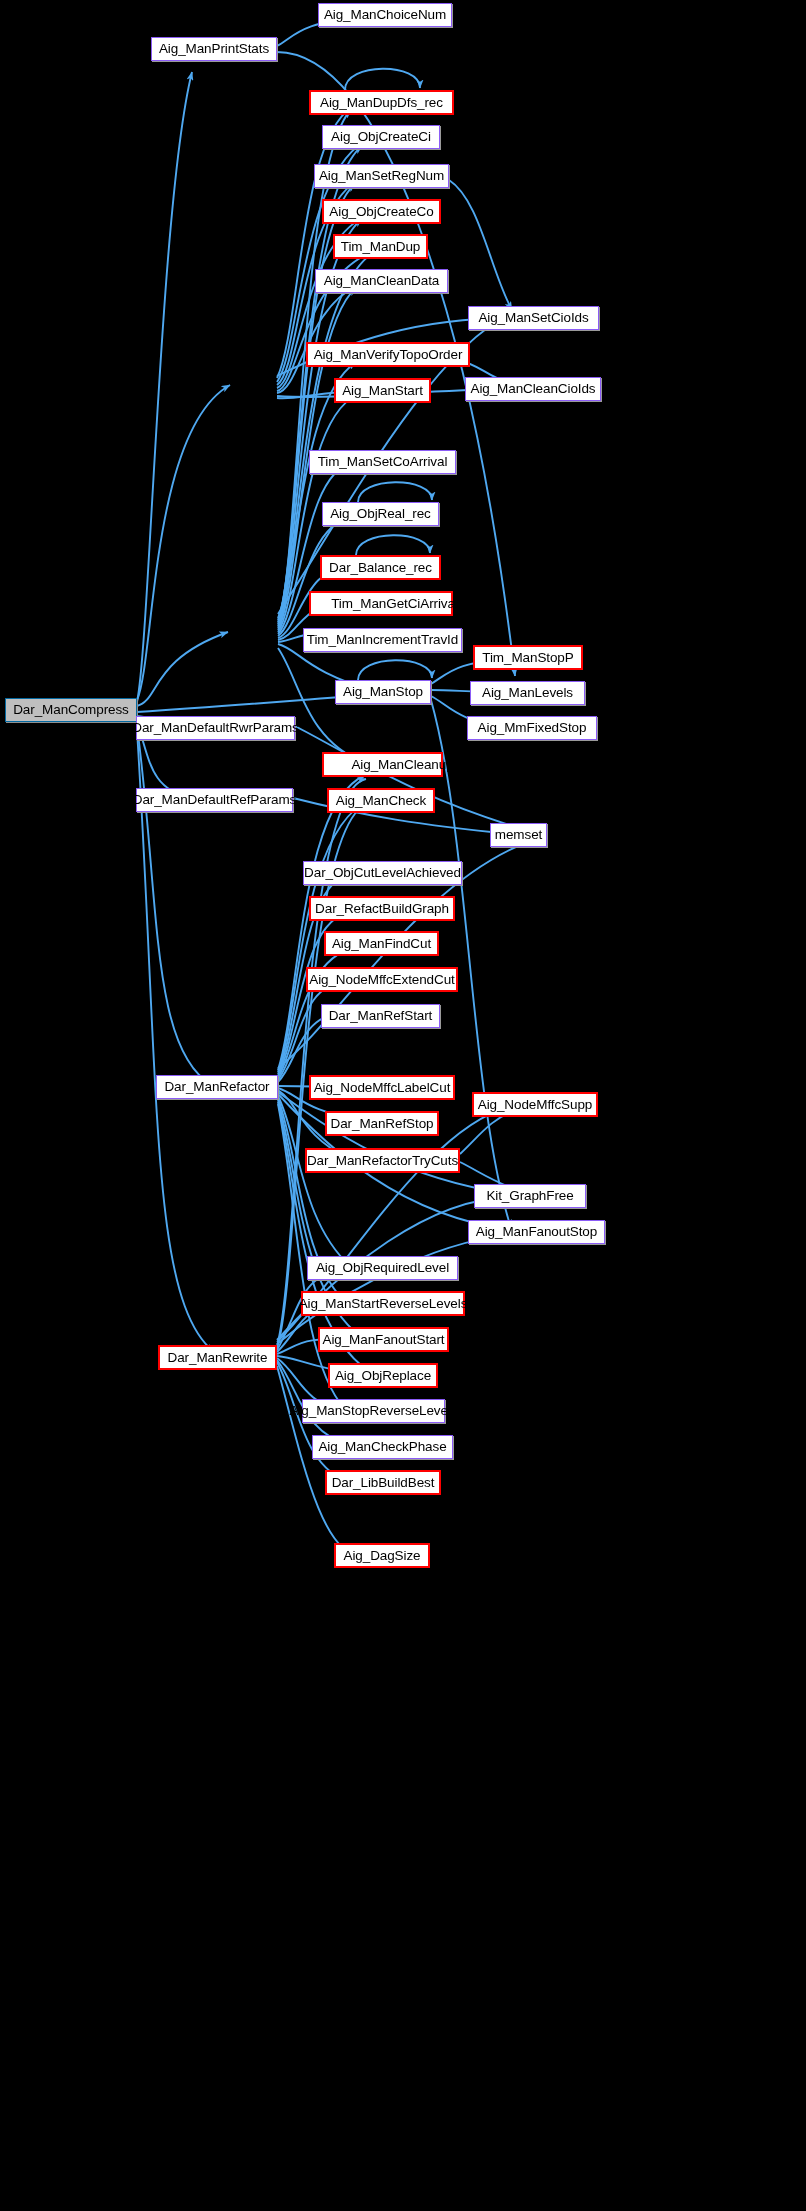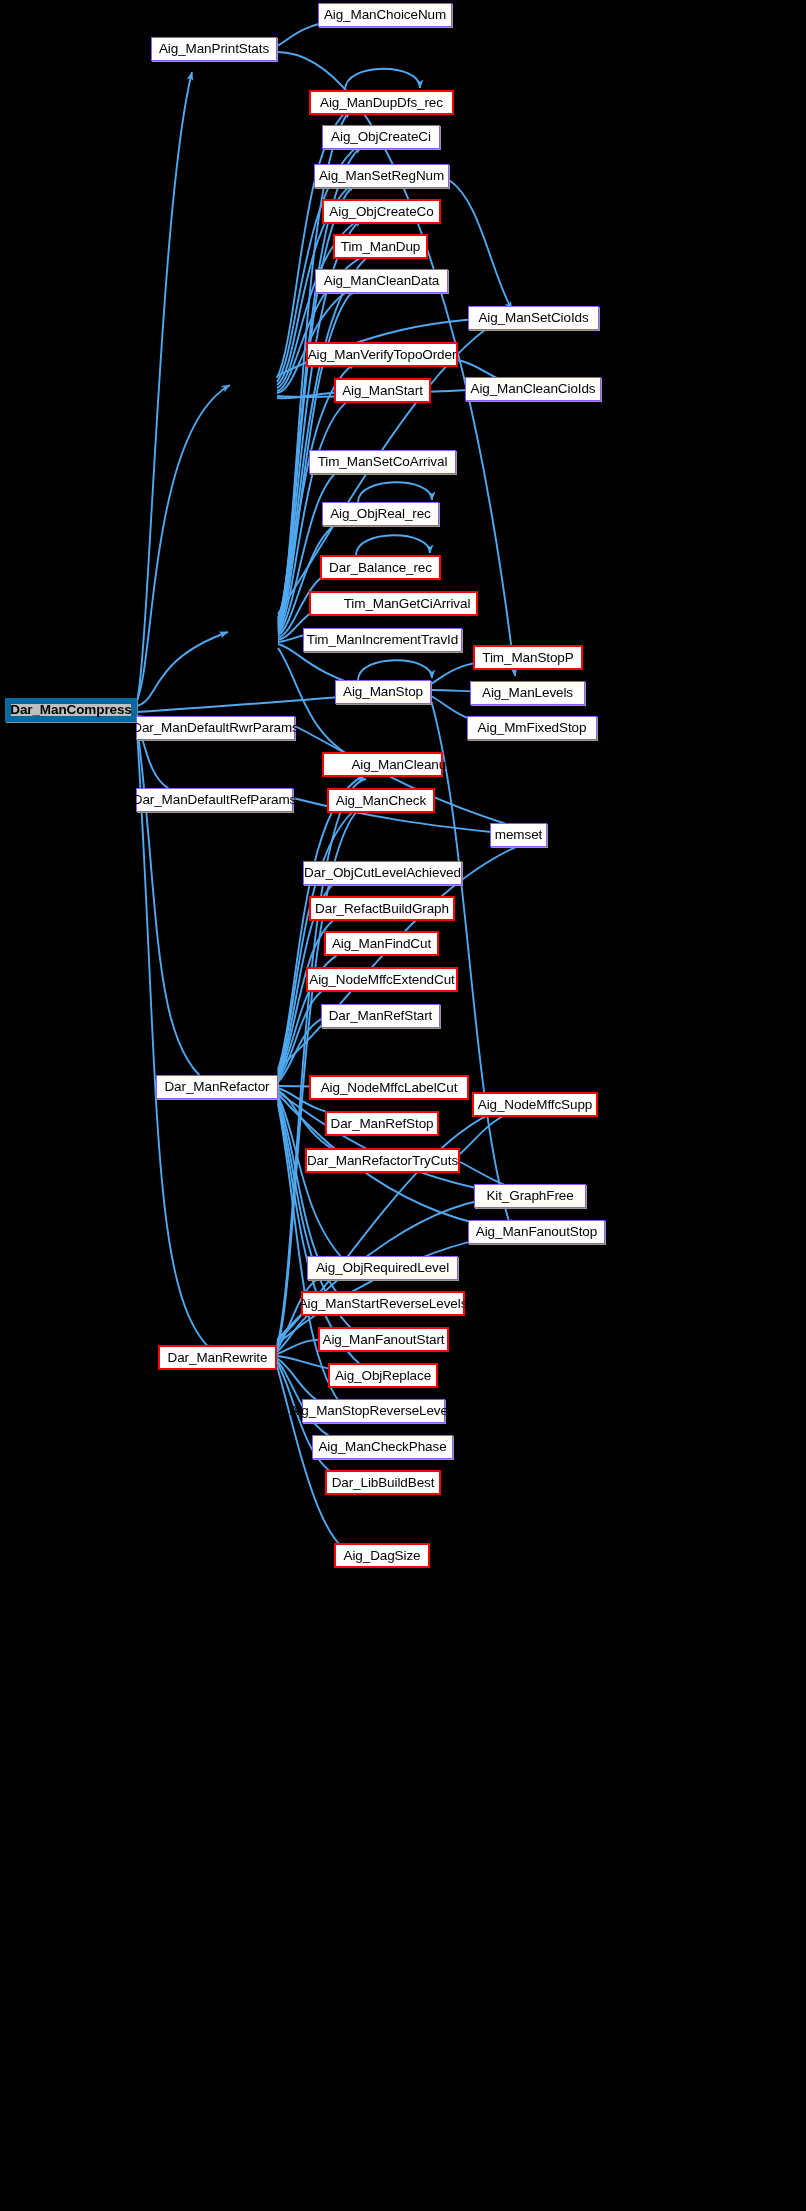--- a/index.html
+++ b/index.html
@@ -9,21 +9,21 @@
   svg.edges{position:absolute;left:0;top:0;width:806px;height:2211px;pointer-events:none;}
   .node{position:absolute;box-sizing:border-box;display:flex;align-items:center;
         justify-content:center;white-space:nowrap;font-size:13.5px;line-height:1;
         letter-spacing:-0.1px;}
   .node .lbl{display:block;}
   
   .n-plain{background:#fff;border:1px solid #8b5cf6;color:#000;box-shadow:1px 1px 0 0 #9a9a9a;}
   
   .n-red{background:#ffffff;border:2px solid #ff0000;color:#000;}
   
-  .n-cur{background:#bfbfbf;border:6px solid #0369a1;color:#000;box-shadow:1px 1px 0 0 #8f8f8f;font-weight:bold;}
+  .n-cur{background:#bfbfbf;border:1px solid #0369a1;color:#000;box-shadow:1px 1px 0 0 #8f8f8f;}
 </style>
 </head>
 <body>
 
 <div id="canvas">
   <svg class="edges" viewBox="0 0 806 2211" xmlns="http://www.w3.org/2000/svg">
     <defs>
       <marker id="ah" markerWidth="9" markerHeight="7" refX="8.5" refY="3.5" orient="auto" markerUnits="userSpaceOnUse">
         <path d="M0,0 L9,3.5 L0,7 L2.2,3.5 z" fill="#4fa8f0"></path>
       </marker>
@@ -147,39 +147,39 @@
       </div>
       <div class="node n-red" style="left: 333px; top: 234px; width: 95px; height: 25px;">
         <span class="lbl">Tim_ManDup</span>
       </div>
       <div class="node n-plain" style="left: 315px; top: 269px; width: 133px; height: 24px;">
         <span class="lbl">Aig_ManCleanData</span>
       </div>
       <div class="node n-plain" style="left: 468px; top: 306px; width: 131px; height: 24px;">
         <span class="lbl">Aig_ManSetCioIds</span>
       </div>
-      <div class="node n-red" style="left: 306px; top: 342px; width: 152px; height: 25px;">
+      <div class="node n-red" style="left: 306px; top: 342px; width: 164px; height: 25px;">
         <span class="lbl">Aig_ManVerifyTopoOrder</span>
       </div>
       <div class="node n-red" style="left: 334px; top: 378px; width: 97px; height: 25px;">
         <span class="lbl">Aig_ManStart</span>
       </div>
       <div class="node n-plain" style="left: 465px; top: 377px; width: 136px; height: 24px;">
         <span class="lbl">Aig_ManCleanCioIds</span>
       </div>
       <div class="node n-plain" style="left: 309px; top: 450px; width: 147px; height: 24px;">
         <span class="lbl">Tim_ManSetCoArrival</span>
       </div>
       <div class="node n-plain" style="left: 322px; top: 502px; width: 117px; height: 24px;">
         <span class="lbl">Aig_ObjReal_rec</span>
       </div>
       <div class="node n-red" style="left: 320px; top: 555px; width: 121px; height: 25px;">
         <span class="lbl">Dar_Balance_rec</span>
       </div>
-      <div class="node n-red" style="left: 309px; top: 591px; width: 169px; height: 25px; padding-left: 27px;">
+      <div class="node n-red" style="left: 309px; top: 591px; width: 144px; height: 25px; padding-left: 27px;">
         <span class="lbl">Tim_ManGetCiArrival</span>
       </div>
       <div class="node n-plain" style="left: 303px; top: 628px; width: 159px; height: 24px;">
         <span class="lbl">Tim_ManIncrementTravId</span>
       </div>
       <div class="node n-red" style="left: 473px; top: 645px; width: 110px; height: 25px;">
         <span class="lbl">Tim_ManStopP</span>
       </div>
       <div class="node n-plain" style="left: 335px; top: 680px; width: 96px; height: 24px;">
         <span class="lbl">Aig_ManStop</span>
@@ -219,21 +219,21 @@
       </div>
       <div class="node n-red" style="left: 306px; top: 967px; width: 152px; height: 25px;">
         <span class="lbl">Aig_NodeMffcExtendCut</span>
       </div>
       <div class="node n-plain" style="left: 321px; top: 1004px; width: 119px; height: 24px;">
         <span class="lbl">Dar_ManRefStart</span>
       </div>
       <div class="node n-plain" style="left: 156px; top: 1075px; width: 122px; height: 24px;">
         <span class="lbl">Dar_ManRefactor</span>
       </div>
-      <div class="node n-red" style="left: 309px; top: 1075px; width: 160px; height: 25px;">
+      <div class="node n-red" style="left: 309px; top: 1075px; width: 146px; height: 25px;">
         <span class="lbl">Aig_NodeMffcLabelCut</span>
       </div>
       <div class="node n-red" style="left: 472px; top: 1092px; width: 126px; height: 25px;">
         <span class="lbl">Aig_NodeMffcSupp</span>
       </div>
       <div class="node n-red" style="left: 325px; top: 1111px; width: 114px; height: 25px;">
         <span class="lbl">Dar_ManRefStop</span>
       </div>
       <div class="node n-red" style="left: 305px; top: 1148px; width: 155px; height: 25px;">
         <span class="lbl">Dar_ManRefactorTryCuts</span>

